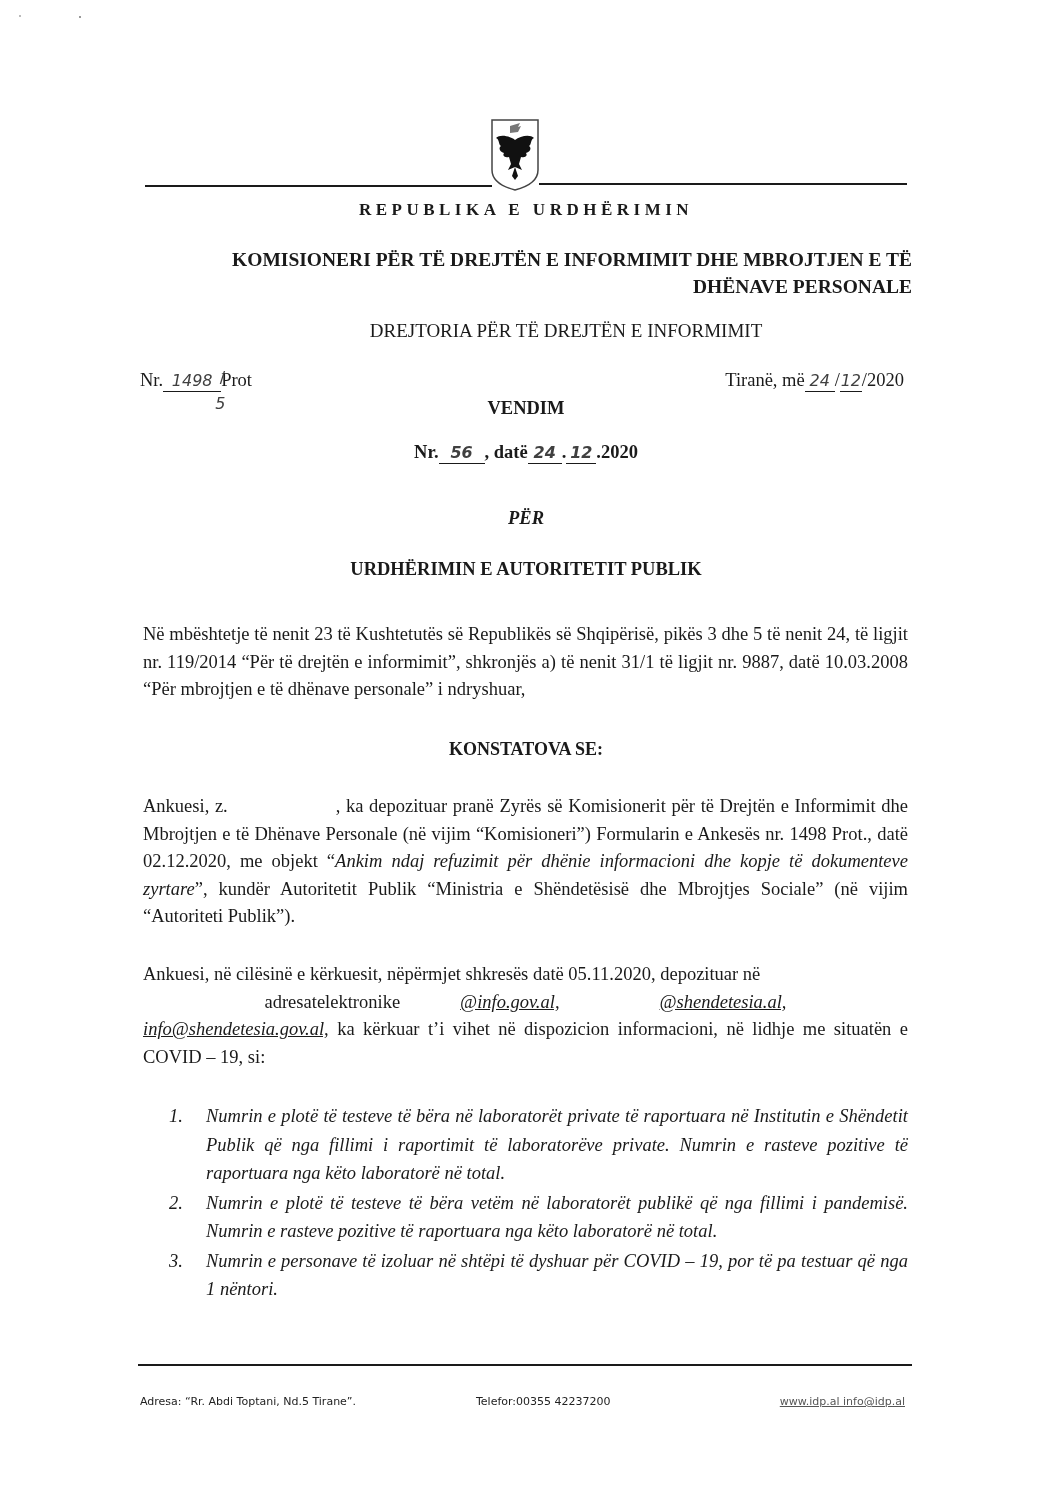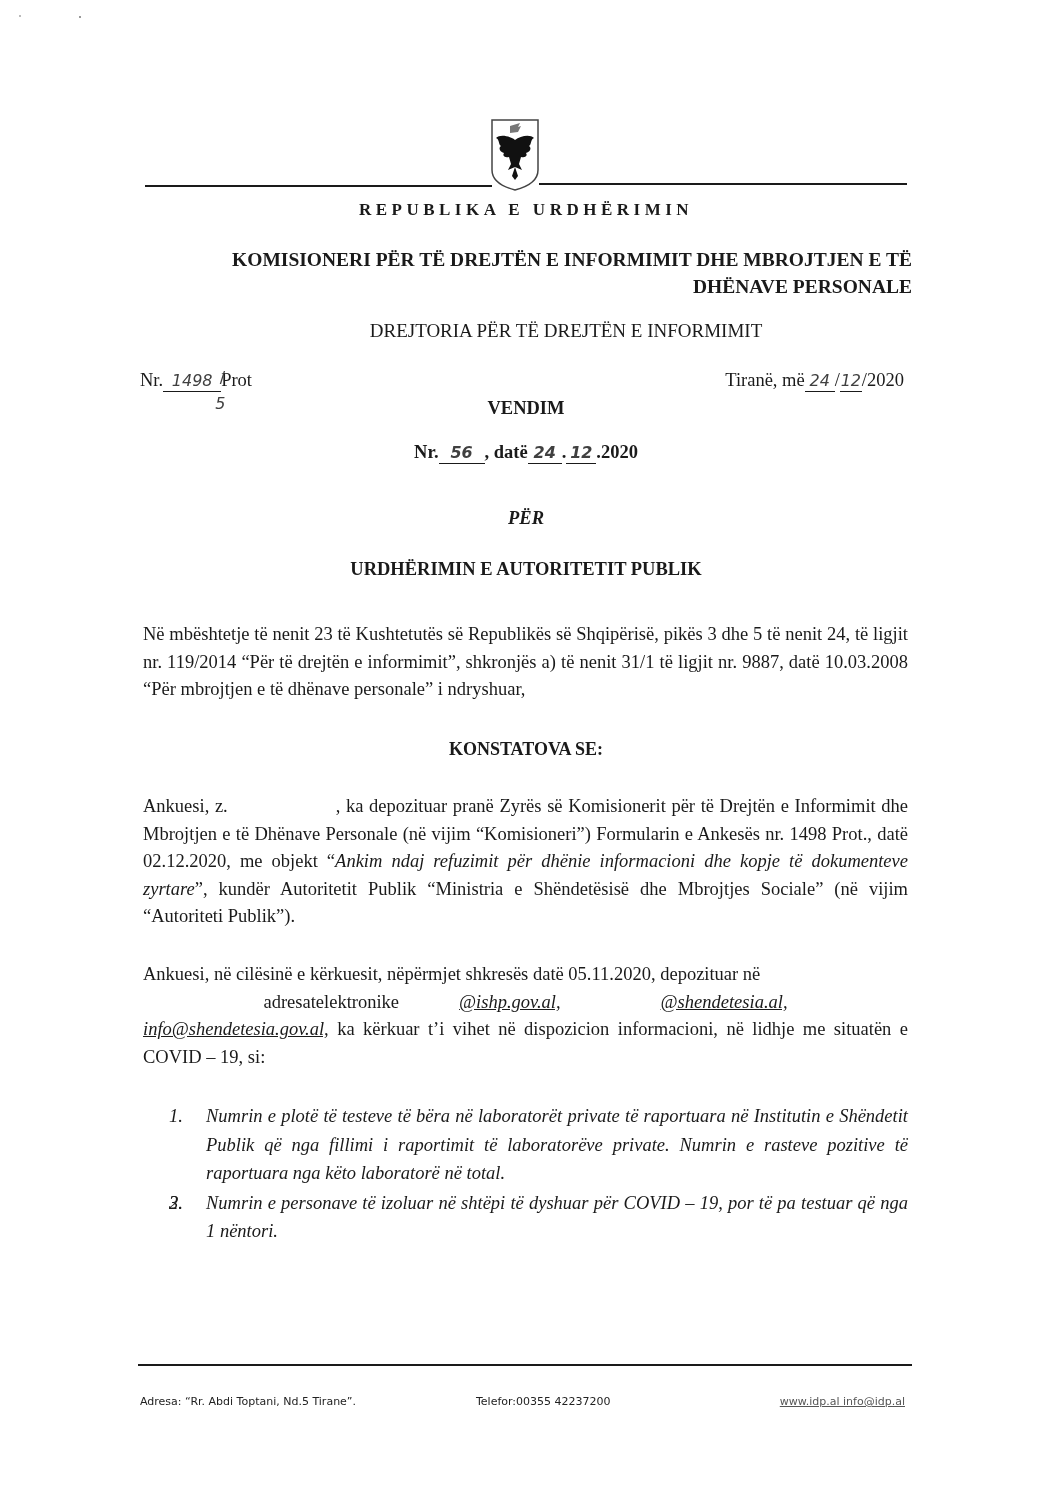--- a/index.html
+++ b/index.html
@@ -77,28 +77,28 @@
 
 <div class="abs para p2">
   <span>Ankuesi, z.</span><span style="display:inline-block;width:108px;"></span><span>, ka depozituar pranë Zyrës së Komisionerit për të Drejtën e Informimit dhe Mbrojtjen e të Dhënave Personale (në vijim “Komisioneri”) Formularin e Ankesës nr. 1498 Prot., datë 02.12.2020, me objekt “</span><i>Ankim ndaj refuzimit për dhënie informacioni dhe kopje të dokumenteve zyrtare</i><span>”, kundër Autoritetit Publik “Ministria e Shëndetësisë dhe Mbrojtjes Sociale” (në vijim “Autoriteti Publik”).</span>
 </div>
 
 <div class="abs para p3">
   <div style="text-align:justify;">Ankuesi, në cilësinë e kërkuesit, nëpërmjet shkresës datë 05.11.2020, depozituar në</div>
   <div class="spread">
     <span>adresat</span>
     <span style="margin-right:60px;">elektronike</span>
-    <span class="link">@ishp.gov.al,</span>
+    <span class="link">@info.gov.al,</span>
     <span class="link" style="margin-left:100px;">@shendetesia.al,</span>
   </div>
   <div><span class="link">info@shendetesia.gov.al,</span><span> ka kërkuar t’i vihet në dispozicion informacioni, në lidhje me situatën e COVID – 19, si:</span></div>
 </div>
 
 <ol class="abs list">
   <li><span class="num">1.</span><span>Numrin e plotë të testeve të bëra në laboratorët private të raportuara në Institutin e Shëndetit Publik që nga fillimi i raportimit të laboratorëve private. Numrin e rasteve pozitive të raportuara nga këto laboratorë në total.</span></li>
-  <li><span class="num">2.</span></li>
+  <li><span class="num">2.</span><span>Numrin e plotë të testeve të bëra vetëm në laboratorët publikë që nga fillimi i pandemisë. Numrin e rasteve pozitive të raportuara nga këto laboratorë në total.</span></li>
   <li><span class="num">3.</span><span>Numrin e personave të izoluar në shtëpi të dyshuar për COVID – 19, por të pa testuar që nga 1 nëntori.</span></li>
 </ol>
 
 <div class="rule" style="left:138px;top:1364px;width:774px;height:2px;"></div>
 <div class="abs footer f-addr">Adresa: “Rr. Abdi Toptani, Nd.5 Tirane”.</div>
 <div class="abs footer f-tel">Telefor:00355 42237200</div>
 <div class="abs footer f-web">www.idp.al info@idp.al</div>
 
 </body></html>

